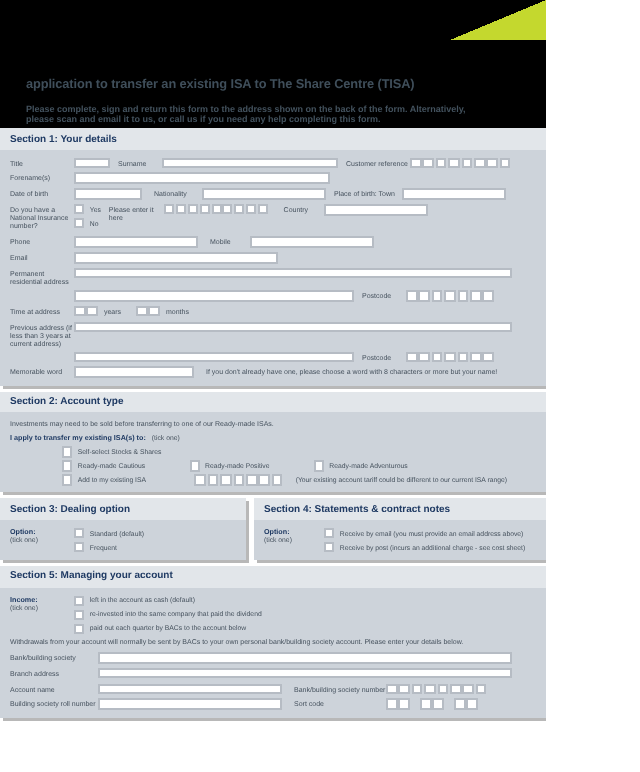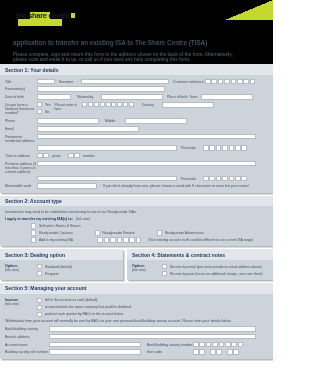--- a/index.html
+++ b/index.html
@@ -87,26 +87,20 @@
   .sep{height:3px;background:#ffffff;}
   .shadow{box-shadow:1.5px 1.5px 0 rgba(0,0,0,0.28);}
 </style>
 </head>
 <body>
 
 <div class="page">
 
   <div class="header">
     <div class="corner-tri"></div>
-    <div class="logo">
-      <div class="lg-swoosh"></div>
-      <div class="lg-block"></div>
-      <div class="lg-txt">the share centre</div>
-      <div class="lg-dot"></div>
-    </div>
     <div class="hdr-title">application to transfer an existing ISA to The Share Centre (TISA)</div>
     <div class="hdr-sub">
       <div>Please complete, sign and return this form to the address shown on the back of the form. Alternatively,</div>
       <div>please scan and email it to us, or call us if you need any help completing this form.</div>
     </div>
   </div>
 
   <div class="band shadow">
     <div class="sec-hd">Section 1: Your details</div>
     <div class="sec-body">

